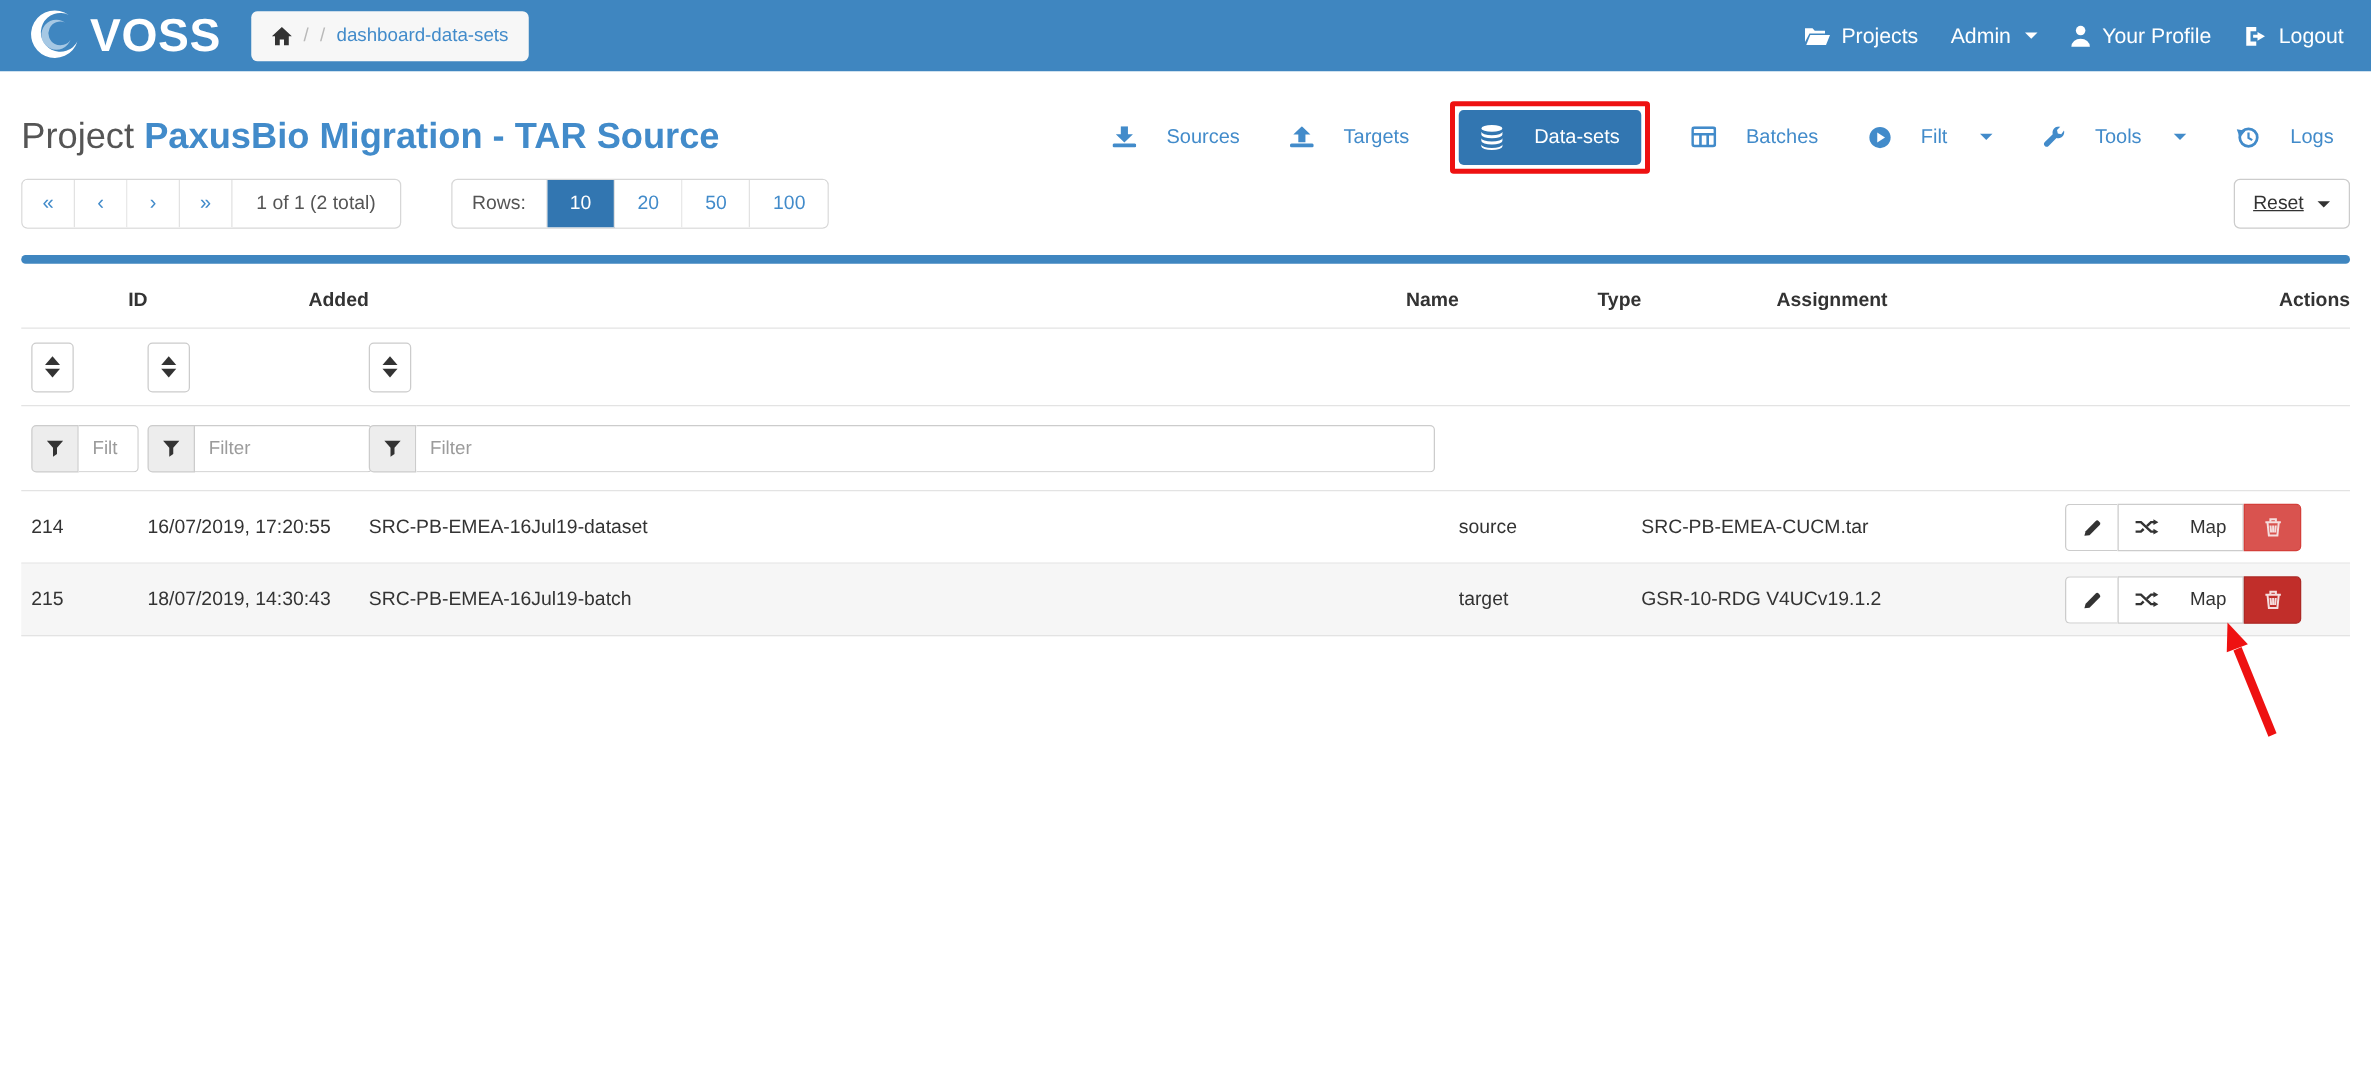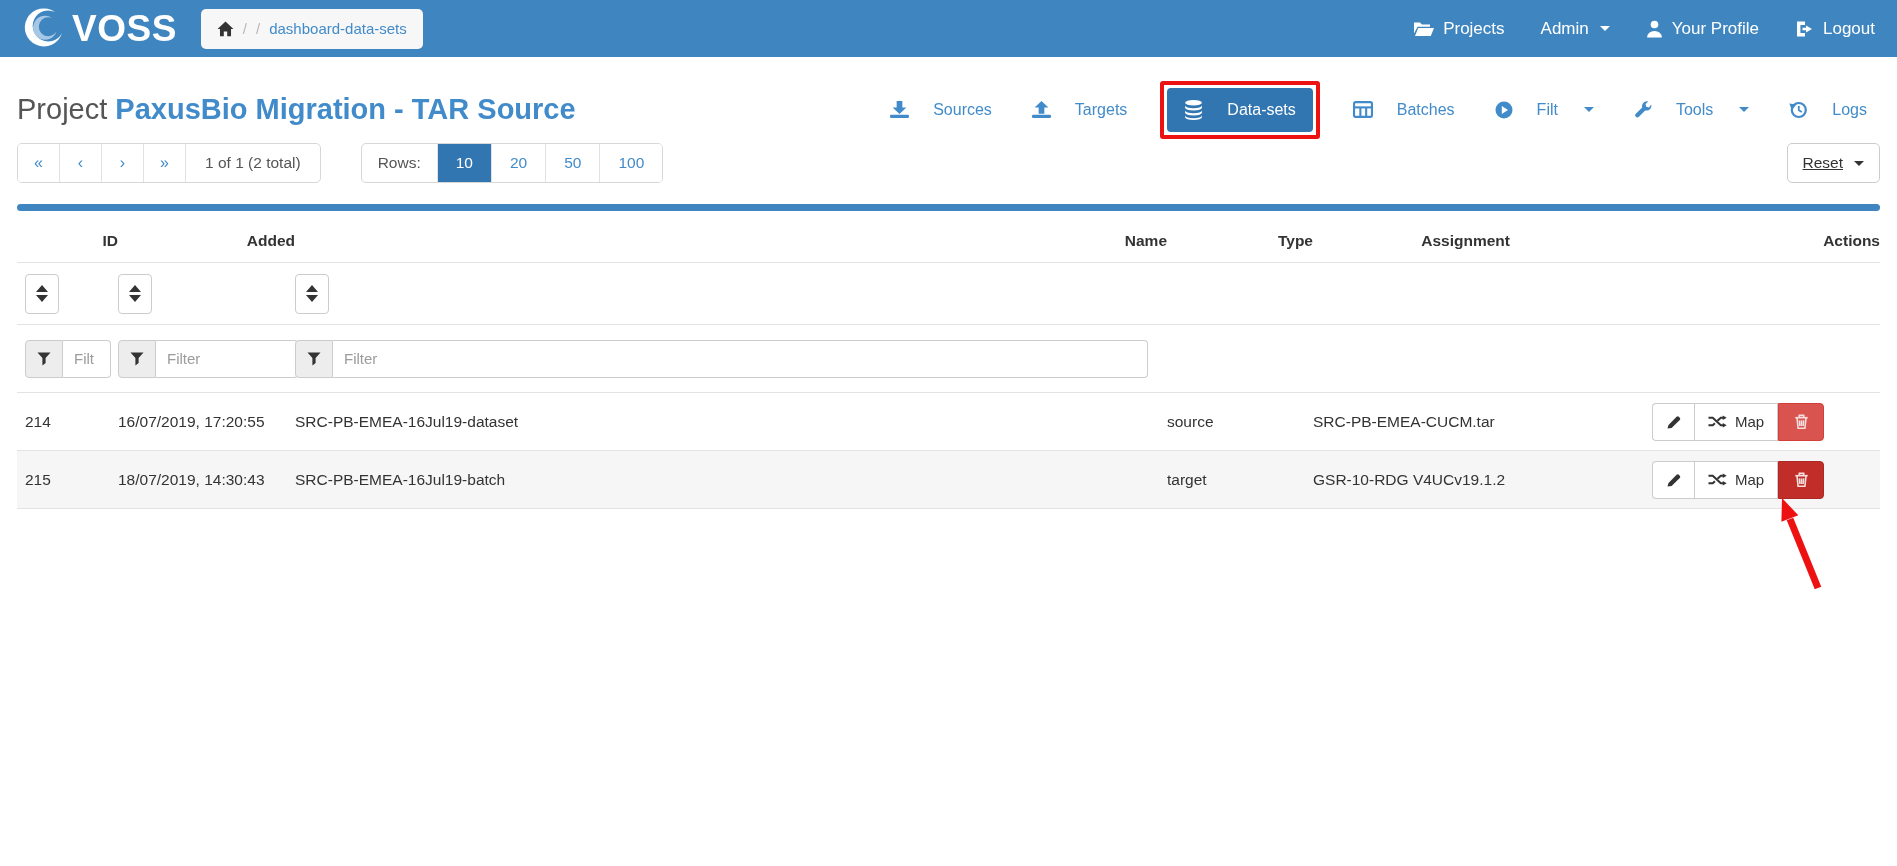--- a/index.html
+++ b/index.html
@@ -14,21 +14,21 @@
     display:flex; align-items:center; padding:0 22px;
   }
   .brand { display:flex; align-items:center; gap:6px; cursor:pointer; }
   .brand-text { color:#fff; font-size:37px; font-weight:bold; letter-spacing:.5px; line-height:1; }
   .breadcrumb {
     margin-left:24px; background:#f7f7f7; border-radius:5px;
     padding:0 16px; height:40px; display:flex; align-items:center; gap:9px; font-size:15px;
   }
   .bc-sep { color:#b9b9b9; }
   .bc-cur { color:var(--accent,#428bca); cursor:pointer; }
-  .nav-right { margin-left:auto; display:flex; align-items:center; gap:36px; }
+  .nav-right { margin-left:auto; display:flex; align-items:center; gap:26px; }
   .nav-item { display:flex; align-items:center; gap:9px; color:#fff; font-size:17px; cursor:pointer; }
   .caret { width:0; height:0; border-left:5px solid transparent; border-right:5px solid transparent; border-top:5px solid #fff; margin-left:2px; }
   .caret.dark { border-top-color:#333; }
   .caret.blue { border-top-color:var(--accent,#428bca); }
 
   
   .title-row { margin:0 17px; padding-top:27px; height:78px; display:flex; align-items:center; justify-content:space-between; }
   .page-title { font-size:29px; font-weight:400; color:#555; white-space:nowrap; }
   .page-title .proj { color:var(--accent,#428bca); font-weight:bold; }
   .tabs { display:flex; align-items:center; gap:14px; }
@@ -89,21 +89,21 @@
   .ig-input::placeholder { color:#9b9b9b; }
   .w-id { width:48px; } .w-added { width:142px; } .w-name { width:815px; }
 
   .actions-cell { padding-left:142px; }
   .act-group { display:inline-flex; }
   .act-btn {
     height:38px; background:#fff; border:1px solid #ccc; display:flex; align-items:center;
     justify-content:center; cursor:pointer; font-size:15px; color:#333;
   }
   .act-edit { width:42px; border-radius:4px 0 0 4px; border-right:none; }
-  .act-map { padding:0 13px; gap:8px; }
+  .act-map { padding:0 13px; gap:25px; }
   .act-trash { width:46px; border-radius:0 4px 4px 0; }
   .act-trash.normal { background:var(--danger,#d9534f); border:1px solid #d43f3a; }
   .act-trash.pressed { background:var(--danger_pressed,#c12e2a); border:1px solid #ac2925; }
 
   .arrow-overlay { position:absolute; left:1758px; top:492px; pointer-events:none; }
   .icon { flex:none; display:inline-flex; }
 </style>
 </head>
 <body>
 

